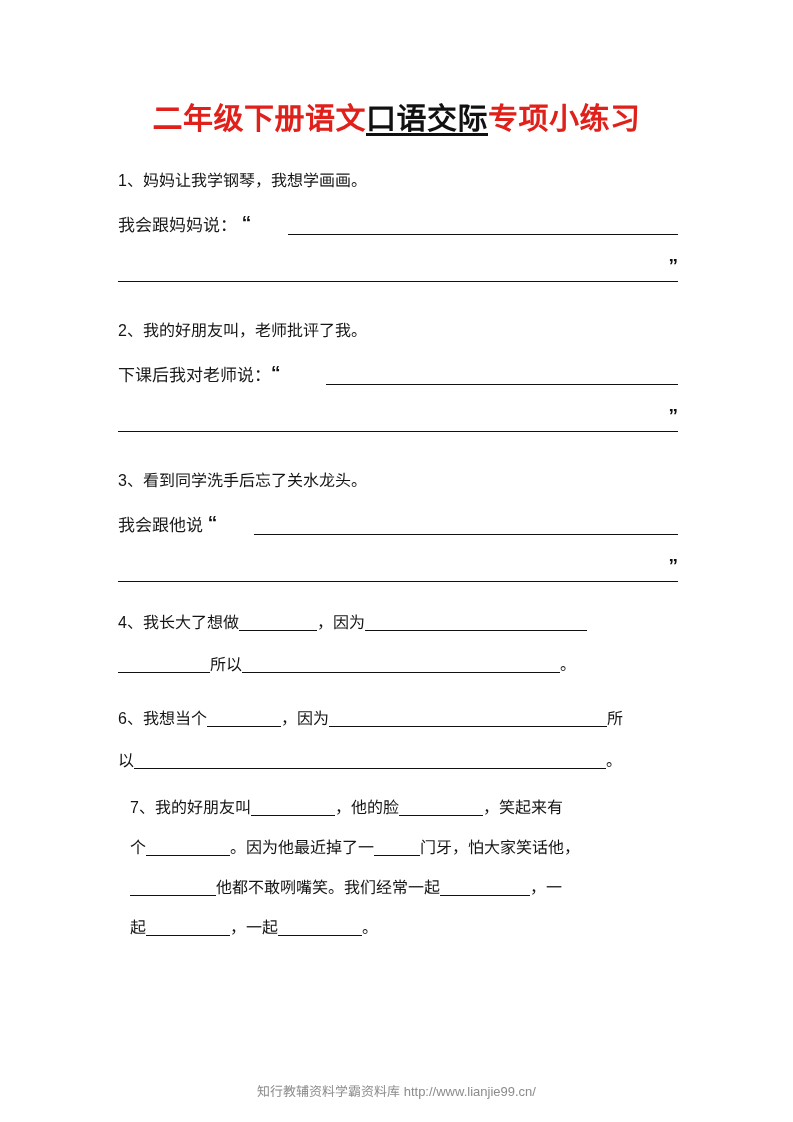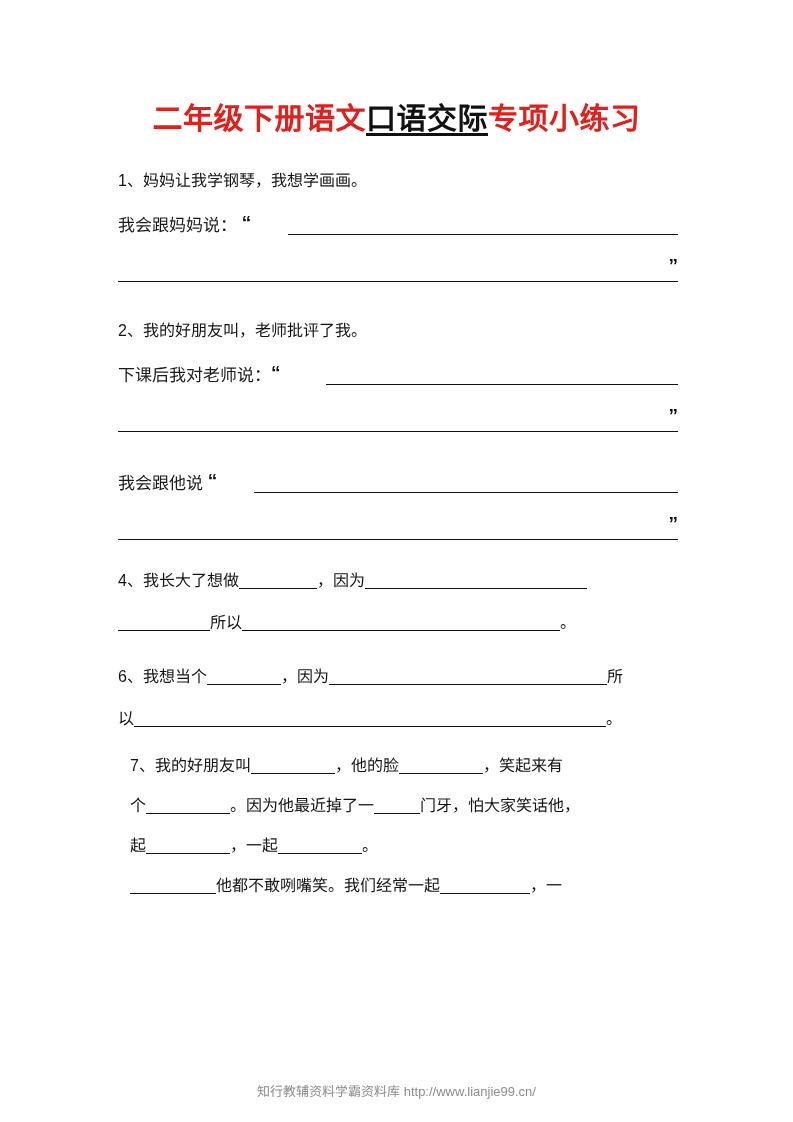--- a/index.html
+++ b/index.html
@@ -172,20 +172,21 @@
       </div>
       <div class="answer-row2">
         <span class="rule-full"></span>
         <span class="close-quote">”</span>
       </div>
     </div>
 
     <div class="spacer-lg"></div>
 
     <div class="q-block">
+      <div class="line"><span>3、</span><span>看到同学洗手后忘了关水龙头。</span></div>
       <div class="answer-row">
         <span class="lead"><span>我会跟他说</span>&nbsp;<span class="open-quote">“</span></span>
         <span class="rule-after" style="width:424px;"></span>
       </div>
       <div class="answer-row2">
         <span class="rule-full"></span>
         <span class="close-quote">”</span>
       </div>
     </div>
 
@@ -204,21 +205,21 @@
     <div class="q-block">
       <div class="line"><span>6、</span><span>我想当个</span><span class="blank" style="width:74px;"></span><span>，因为</span><span class="blank" style="width:278px;"></span><span>所</span></div>
       <div class="line"><span>以</span><span class="blank" style="width:472px;"></span><span>。</span></div>
     </div>
 
     <div class="spacer-sm"></div>
 
     <div class="q-block">
       <div class="line tight"><span>7、</span><span>我的好朋友叫</span><span class="blank" style="width:84px;"></span><span>，他的脸</span><span class="blank" style="width:84px;"></span><span>，笑起来有</span></div>
       <div class="line tight"><span>个</span><span class="blank" style="width:84px;"></span><span>。因为他最近掉了一</span><span class="blank" style="width:46px;"></span><span>门牙，怕大家笑话他，</span></div>
+      <div class="line tight"><span class="blank" style="width:86px;"></span><span>他都不敢咧嘴笑。我们经常一起</span><span class="blank" style="width:90px;"></span><span>，一</span></div>
       <div class="line tight"><span>起</span><span class="blank" style="width:84px;"></span><span>，一起</span><span class="blank" style="width:84px;"></span><span>。</span></div>
-      <div class="line tight"><span class="blank" style="width:86px;"></span><span>他都不敢咧嘴笑。我们经常一起</span><span class="blank" style="width:90px;"></span><span>，一</span></div>
     </div>
 
   </div>
 
   <div class="footer">知行教辅资料学霸资料库 http://www.lianjie99.cn/</div>
 
 </div>
 
 </body></html>

